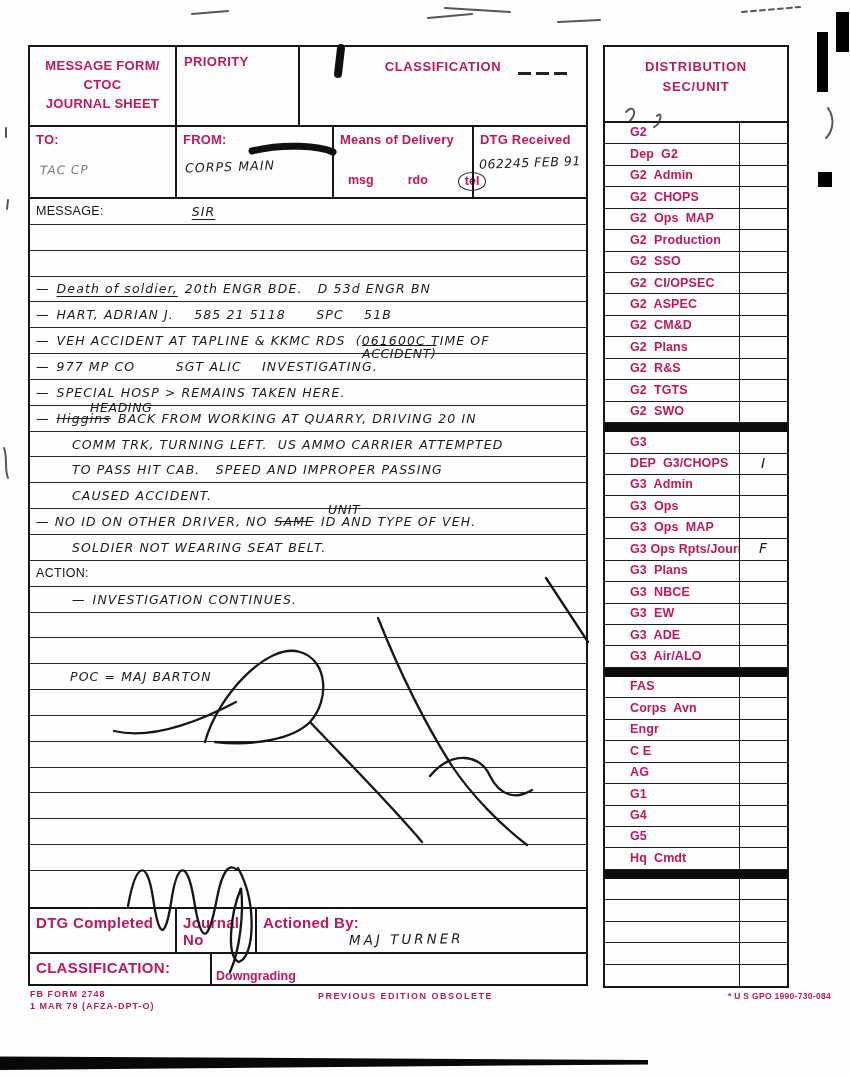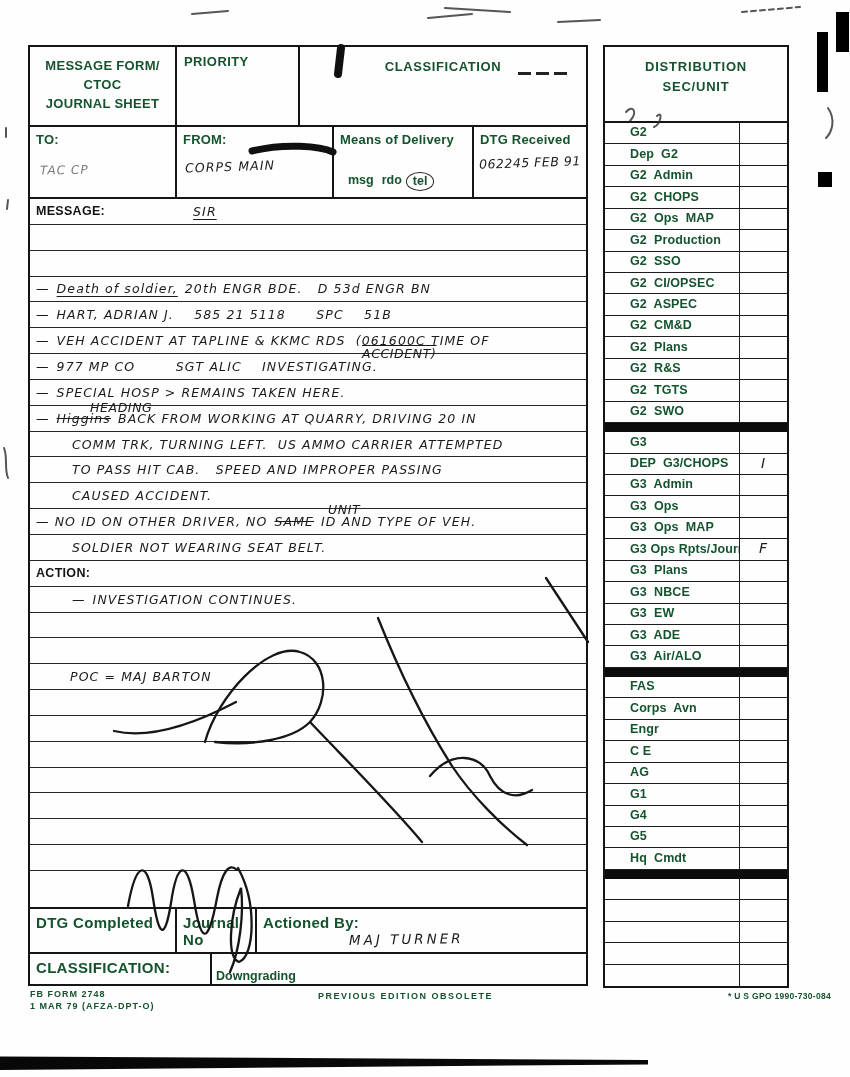--- a/index.html
+++ b/index.html
@@ -5,21 +5,21 @@
   * { box-sizing: border-box; margin: 0; padding: 0; }
   html,body { width:850px; height:1077px; }
   body {
     position: relative;
     background: #fefefe;
     font-family: "Liberation Sans", sans-serif;
     color: #161616;
     overflow: hidden;
   }
   
-  .print  { font-family:"Liberation Sans",sans-serif; color:#14532d; }
+  .print  { font-family:"Liberation Sans",sans-serif; color:#be185d; }
   .hand   { font-family:"DejaVu Sans",sans-serif; font-style:italic; font-weight:500;
             color:#1b1b1b; letter-spacing:1.1px; white-space:pre; }
   span:empty { display:none; }
 
   
   .form-main {
     position:absolute; left:28px; top:45px; width:560px; height:941px;
     border:2.2px solid #151515; display:flex; flex-direction:column; background:transparent;
   }
   .hdr-row { display:flex; height:80px; border-bottom:2px solid #151515; }
@@ -33,31 +33,31 @@
   .dash-deco i { display:inline-block; width:13px; height:2.2px; background:#222; margin-left:5px; vertical-align:middle; }
 
   .route-row { display:flex; height:72px; border-bottom:2px solid #151515; }
   .route-row .lbl { font-size:13px; font-weight:600; letter-spacing:.2px; padding:5px 0 0 6px; }
   .to-cell { width:145px; }
   .from-cell { width:157px; }
   .deliv-cell { width:140px; }
   .dtg-cell { flex:1; }
   .to-val   { position:absolute; left:10px; top:36px; font-size:12px; opacity:.6; transform:rotate(-1deg); }
   .from-val { position:absolute; left:8px;  top:32px; font-size:12.5px; transform:rotate(-2deg); }
-  .deliv-opts { position:absolute; left:10px; bottom:6px; display:flex; font-size:12.5px; font-weight:600; }
+  .deliv-opts { position:absolute; left:10px; bottom:6px; display:flex; gap:26px; font-size:12.5px; font-weight:600; }
   .opt { padding:1px 4px; }
   .opt.circled { border:1.8px solid #242424; border-radius:50%; padding:1px 6px 2px; }
   .dtg-val { position:absolute; left:5px; top:28px; font-size:12.5px; transform:rotate(-2deg); letter-spacing:.5px; }
 
   
   .msg-area { flex:1; display:flex; flex-direction:column; }
   .mrow { position:relative; height:25.85px; border-bottom:1.6px solid #262626;
           display:flex; align-items:center; padding:0 6px; }
   .mrow:last-child { border-bottom:none; }
-  .rowlabel { font-size:13px; font-weight:700; letter-spacing:.3px; margin-right:6px; color:#141414;
+  .rowlabel { font-size:13px; font-weight:400; letter-spacing:.3px; margin-right:6px; color:#141414;
               font-family:"Liberation Sans",sans-serif; font-style:normal; }
   .mrow span { font-size:12.5px; }
   .mrow .pre, .mrow .u, .mrow .strike, .mrow .txt { margin-right:7px;text-align:center; }
   .u { text-decoration:underline; text-underline-offset:3px; }
   .strike { text-decoration:line-through; }
   .note { position:absolute; top:-6px; left:66px; font-size:9.5px; letter-spacing:.6px; margin:0; }
   .mrow.note-right .note { left:332px; top:-8px; text-decoration:overline; }
   .mrow.note-mid  .note { left:298px; top:-7px; }
   .mrow.note-left .note { left:60px; }
   .mrow.indent { padding-left:42px; }

